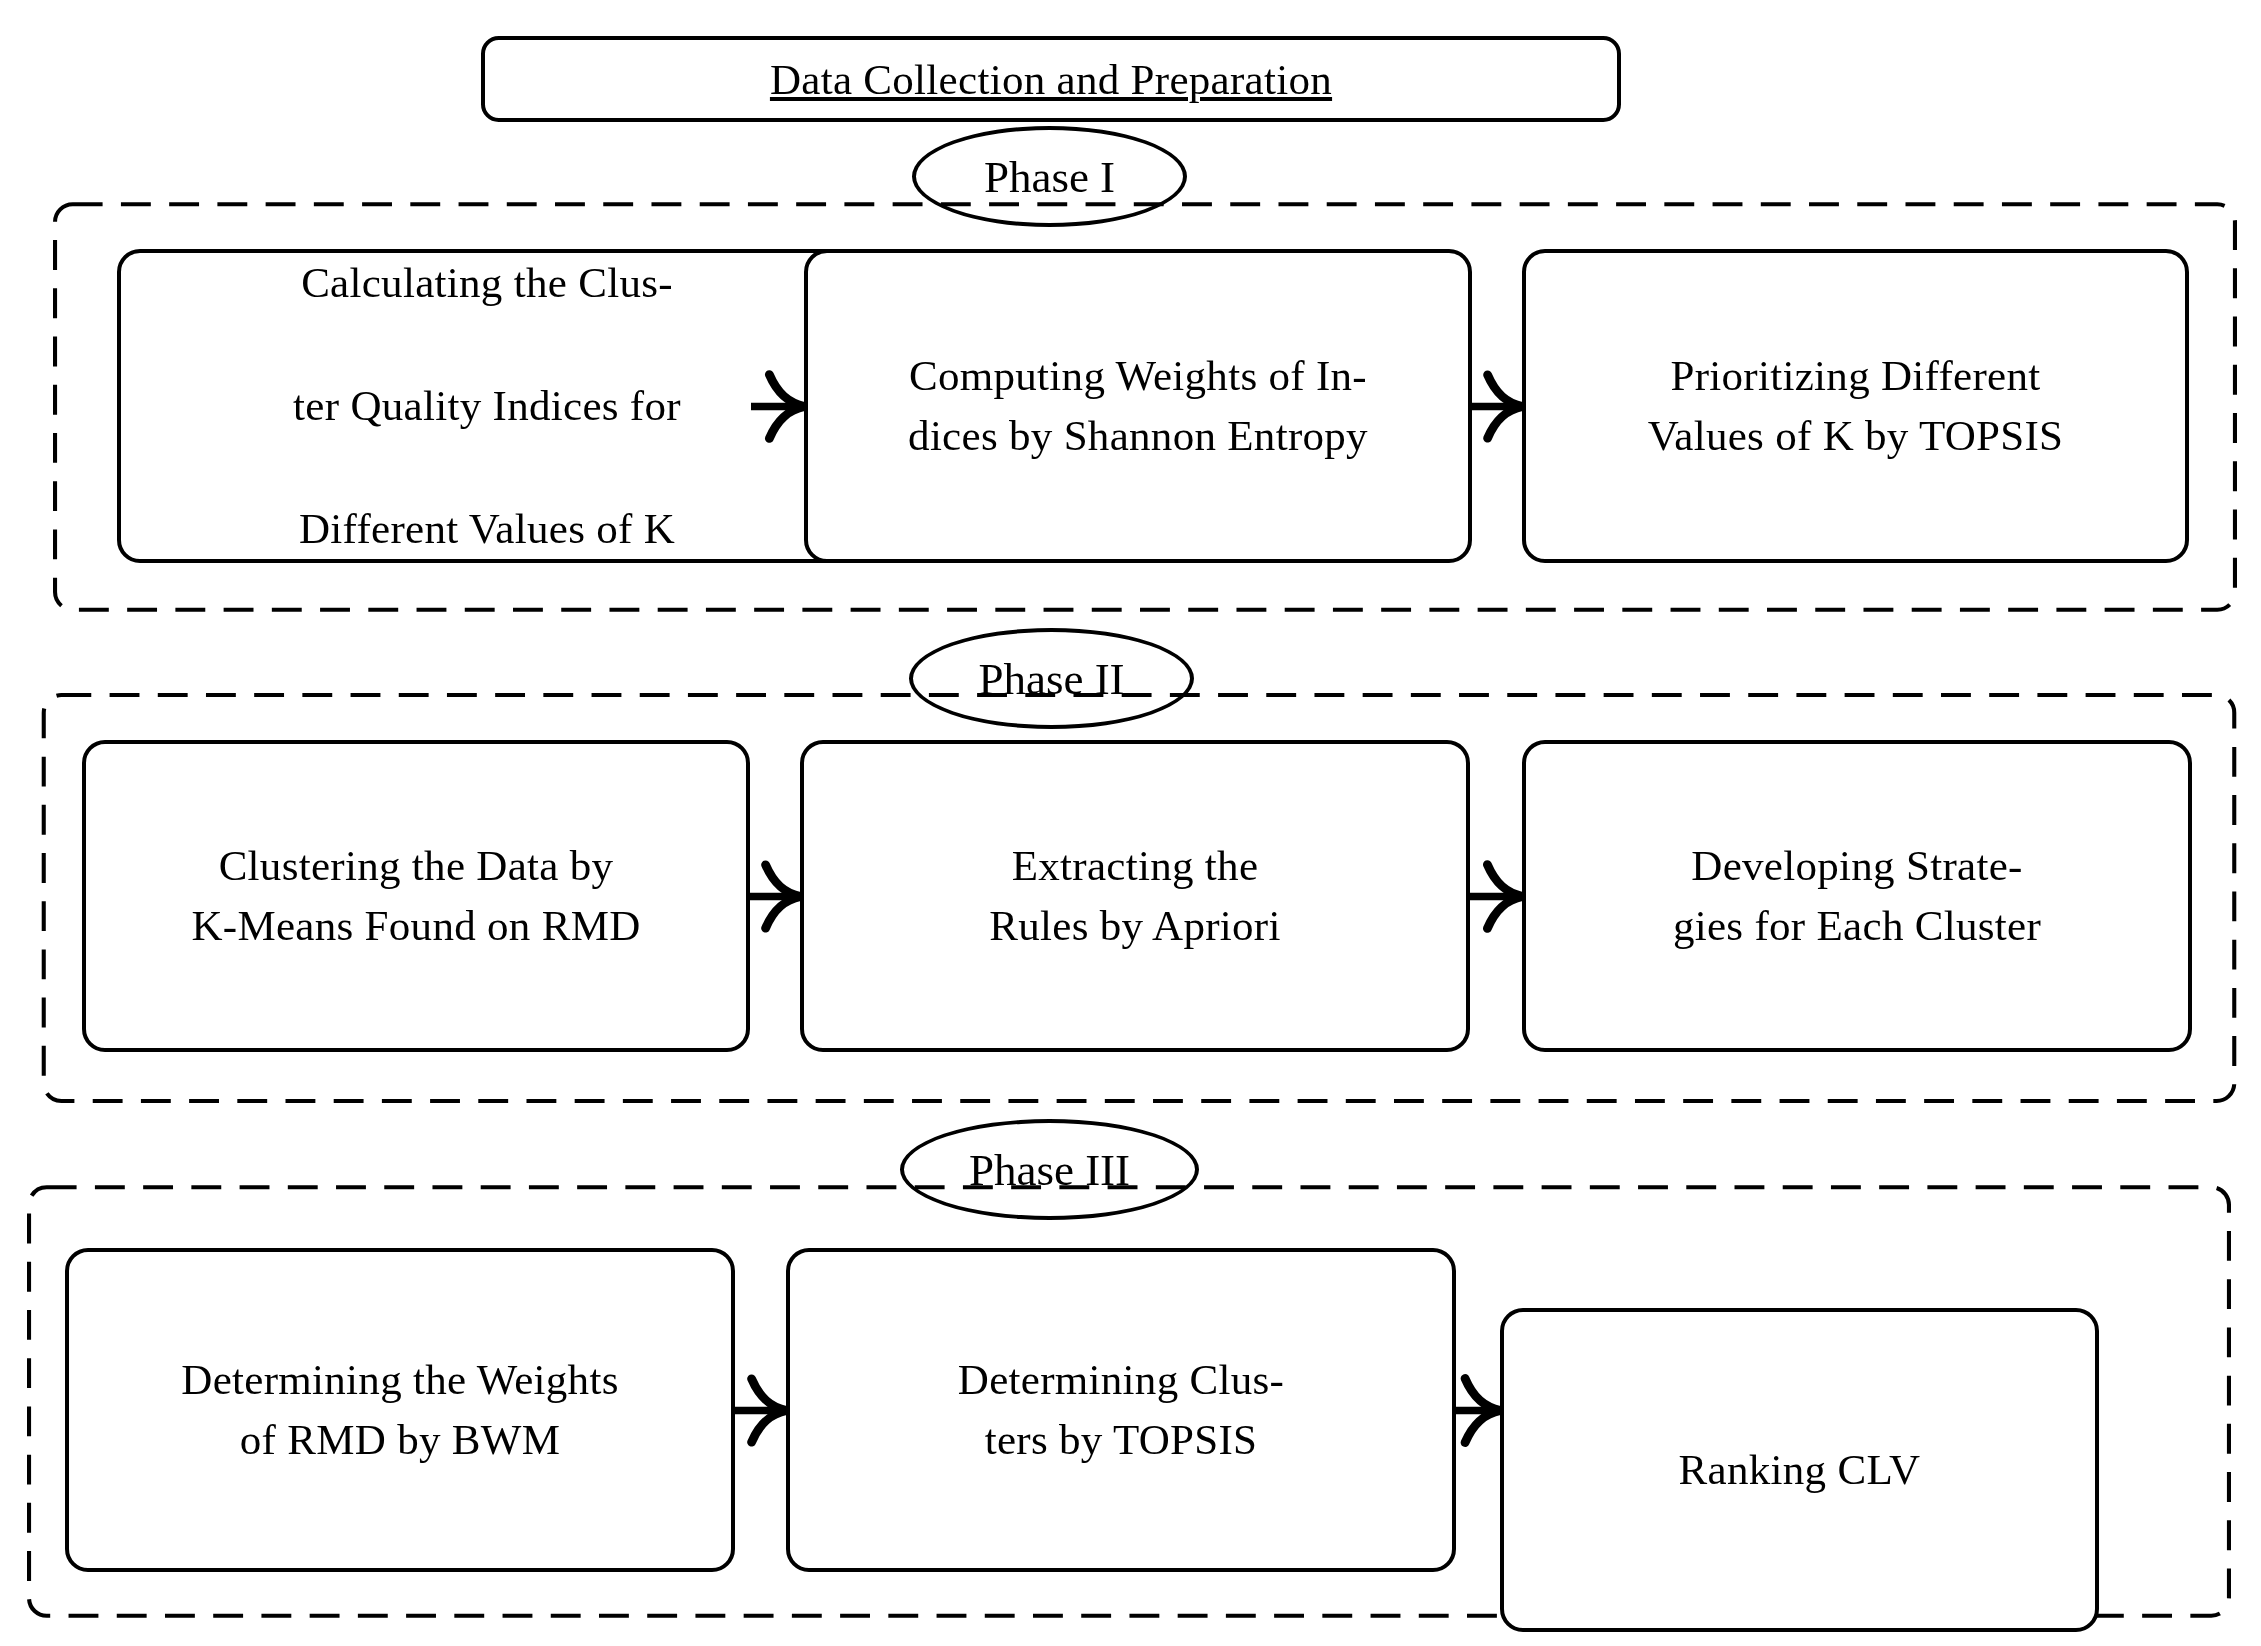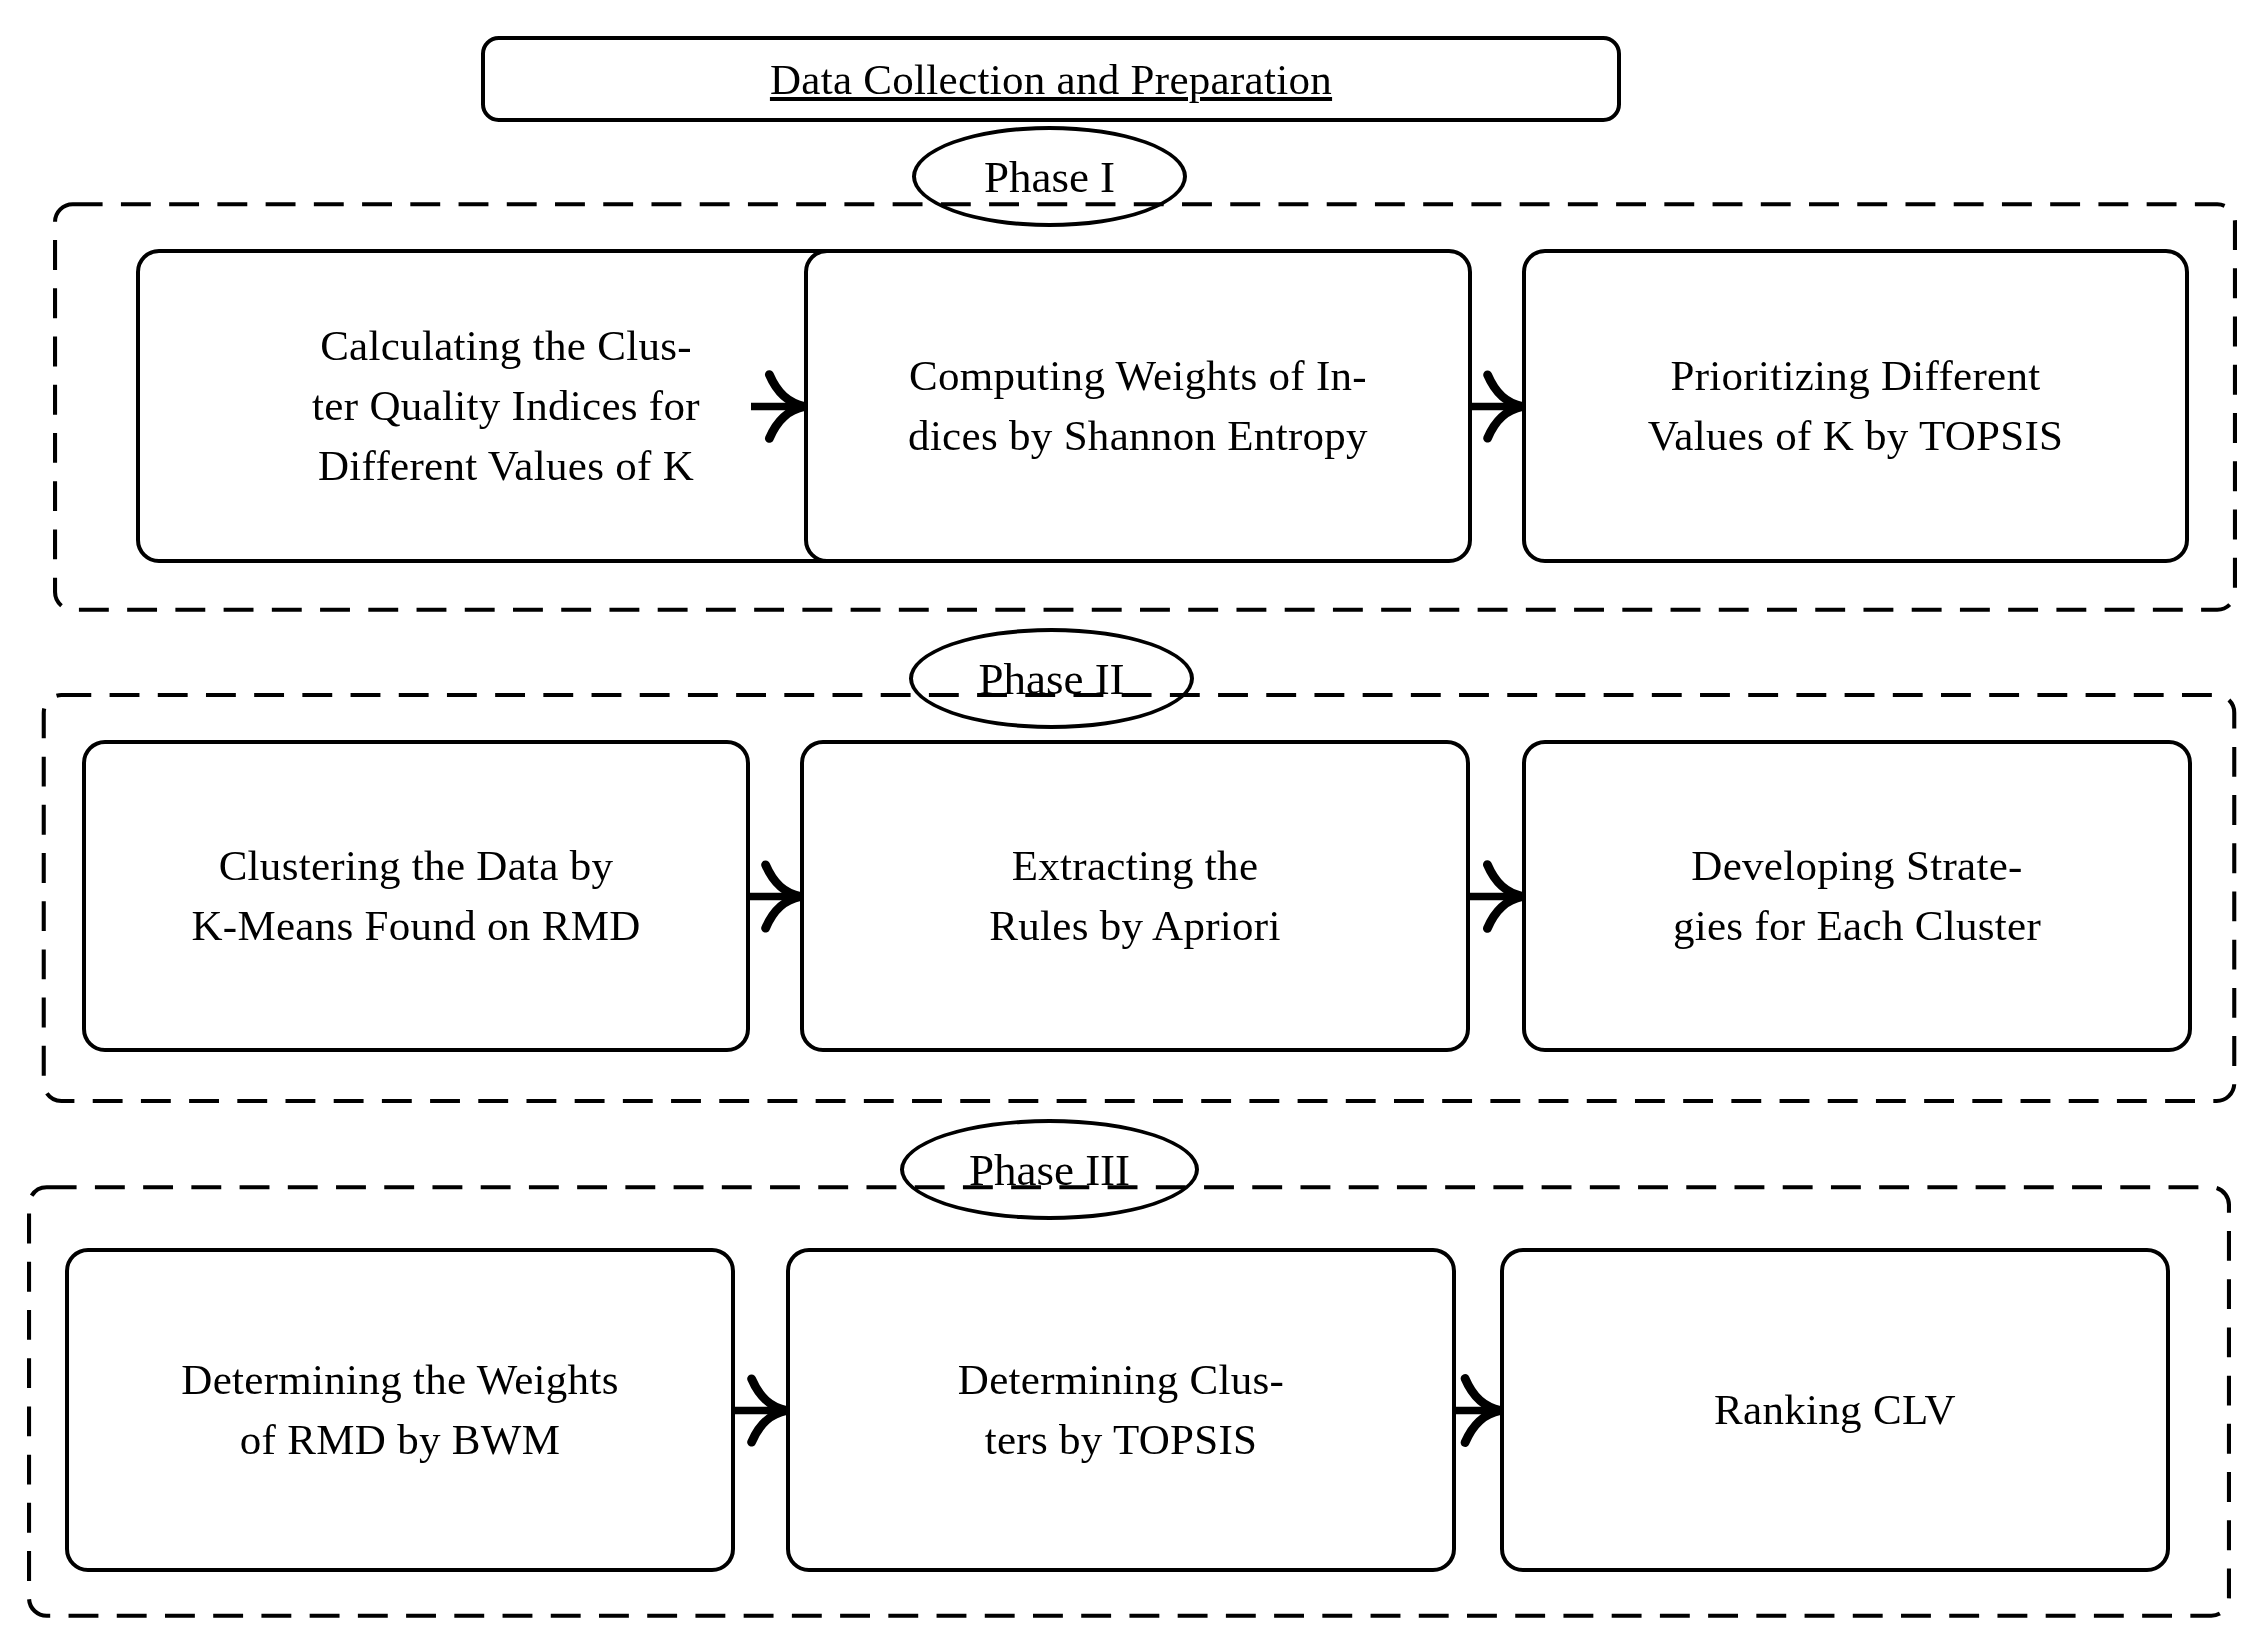--- a/index.html
+++ b/index.html
@@ -64,21 +64,21 @@
     <span>Data Collection and Preparation</span>
   </div>
 
   <svg class="container-svg" style="left:53px; top:202px;" width="2184" height="410" aria-hidden="true" viewBox="0 0 3215 603">
     <rect x="3" y="3" width="3209" height="597" rx="26" ry="26" fill="none" stroke="#000" stroke-width="6" stroke-dasharray="44 27"></rect>
   </svg>
   <div class="phase-ellipse" style="left:912px; top:126px; width:275px; height:101px;">
     <span>Phase I</span>
   </div>
 
-  <div class="flow-box" style="left:136px; top:249px; width:740px; height:314px;">
+  <div class="flow-box" style="left:117px; top:249px; width:740px; height:314px;justify-content:space-between;">
     <div class="line">Calculating the Clus-</div>
     <div class="line">ter Quality Indices for</div>
     <div class="line">Different Values of K</div>
   </div>
 
   <svg class="arrow" style="left:751px; top:369px;" width="55" height="75" viewBox="0 0 81 110" aria-hidden="true">
     <line x1="0" y1="55" x2="67" y2="55" stroke="#000" stroke-width="11"></line>
     <path d="M 27 8 C 39 36 55 50 79 55 C 55 60 39 74 27 102" fill="none" stroke="#000" stroke-width="13" stroke-linecap="round"></path>
   </svg>
 
@@ -149,18 +149,18 @@
   <div class="flow-box" style="left:786px; top:1248px; width:670px; height:324px;">
     <div class="line">Determining Clus-</div>
     <div class="line">ters by TOPSIS</div>
   </div>
 
   <svg class="arrow" style="left:1452px; top:1373px;" width="50" height="75" viewBox="0 0 73 110" aria-hidden="true">
     <line x1="0" y1="55" x2="59" y2="55" stroke="#000" stroke-width="11"></line>
     <path d="M 19 8 C 31 36 47 50 71 55 C 47 60 31 74 19 102" fill="none" stroke="#000" stroke-width="13" stroke-linecap="round"></path>
   </svg>
 
-  <div class="flow-box" style="left:1500px; top:1248px; width:670px; height:324px;">
+  <div class="flow-box" style="left:1500px; top:1308px; width:599px; height:324px;">
     <div class="line">Ranking CLV</div>
   </div>
 
 </div>
 
 
 </body></html>

